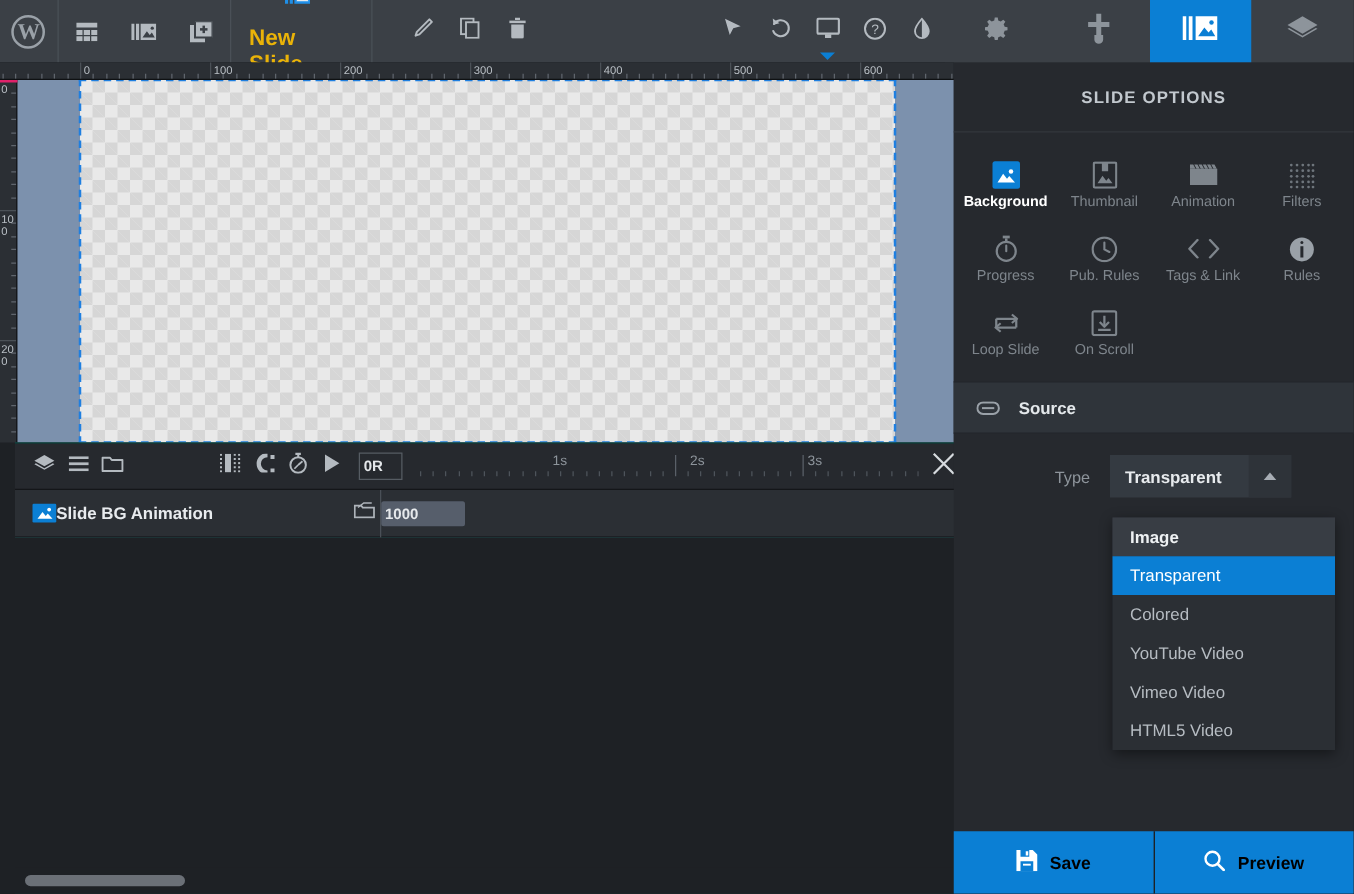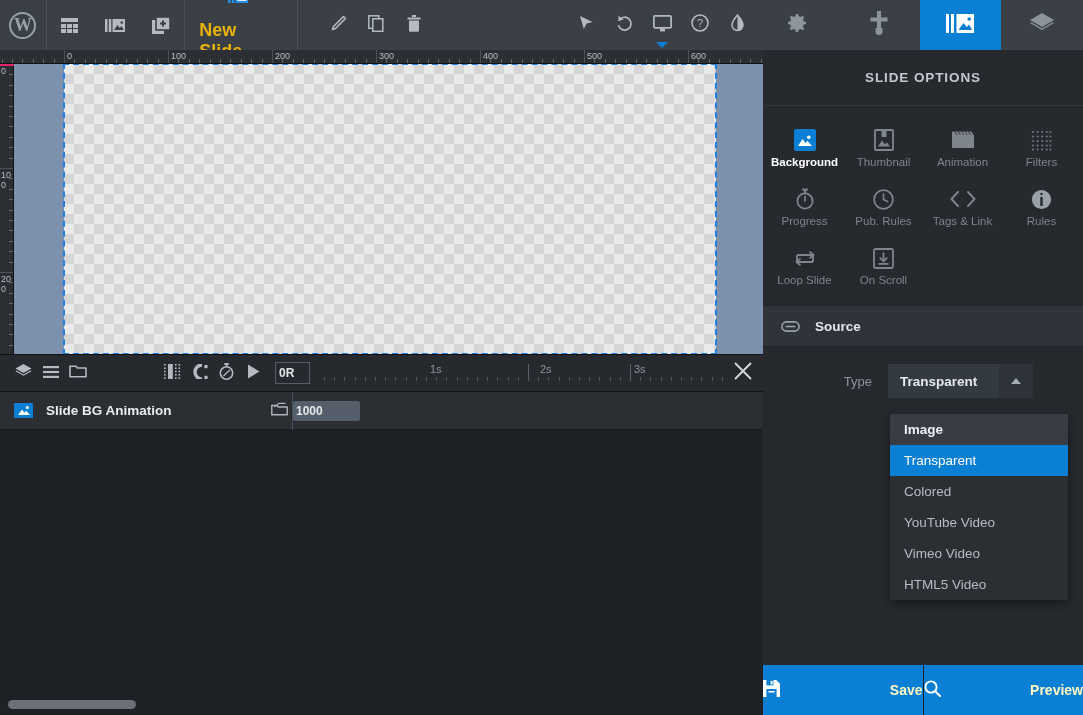--- a/index.html
+++ b/index.html
@@ -95,21 +95,21 @@
       linear-gradient(45deg, #d6d6d6 25%, transparent 25%, transparent 75%, #d6d6d6 75%),
       linear-gradient(45deg, #d6d6d6 25%, transparent 25%, transparent 75%, #d6d6d6 75%);
     background-size: 20px 20px;
     background-position: 0 0, 10px 10px;
     outline: 2px dashed #1f7fe0;
     outline-offset: -1px;
   }
 
   
   .timeline {
-    position: absolute; left: 0; top: 304px; width: 763px; height: 361px;
+    position: absolute; left: 12px; top: 304px; width: 763px; height: 361px;
     background: #14b8a6; border-top: 1px solid #0f1113;
   }
   .tl-toolbar {
     position: absolute; left: 0; top: 0; width: 763px; height: 37px;
     background: #26292e; border-bottom: 1px solid #141619;
     display: flex; align-items: center;
   }
   .tl-ic {
     width: 27px; height: 37px; display: flex; align-items: center;
     justify-content: center; color: #b4babf; cursor: pointer;
@@ -136,21 +136,21 @@
   .tl-row {
     position: absolute; left: 0; top: 37px; width: 763px; height: 38px;
     background: #2b2f34; border-bottom: 1px solid #1a1d21;
     display: flex; align-items: center;
   }
   .tl-layer-icon {
     margin-left: 14px; width: 19px; height: 15px; background: #0b7fd4;
     border-radius: 1px; display: flex; align-items: center; justify-content: center;
   }
   .tl-layer-name {
-    margin-left: 13px; color: #e8ebee; font-size: 13.5px; font-weight: bold;
+    color: #e8ebee; font-size: 13.5px; font-weight: bold;
   }
   .tl-folder-icon { position: absolute; left: 271px; color: #aeb4ba; }
   .tl-bar {
     position: absolute; left: 293px; top: 9px; height: 20px; width: 67px;
     background: #565e6b; border-radius: 2px; color: #e6e9ec;
     font-size: 12px; font-weight: bold; display: flex; align-items: center;
     padding-left: 3px; overflow: hidden;
   }
   .tl-divider-v {
     position: absolute; left: 292px; top: 0px; width: 1px; height: 75px; background: #4a5057;
@@ -230,22 +230,22 @@
     height: 31px; display: flex; align-items: center; padding-left: 14px;
     font-size: 13.5px; color: #b6bcc2; cursor: pointer;
   }
   .dd-item.hover { background: #383d44; color: #eef1f3; font-weight: bold; }
   .dd-item.sel { background: #0b7fd4; color: #ffffff; }
 
   .rp-bottom {
     position: absolute; left: 0; bottom: 0; width: 320px; height: 50px; display: flex;
   }
   .rp-btn {
-    flex: 1; background: #0b7fd4; color: #fef9c3; display: flex;
-    align-items: center; justify-content: space-between; gap: 10px;
+    flex: 1; background: #0b7fd4; color: #000000; display: flex;
+    align-items: center; justify-content: center; gap: 10px;
     font-size: 14px; font-weight: bold; cursor: pointer;
   }
   .rp-btn + .rp-btn { border-left: 1px solid #1e2125; }
 </style>
 </head>
 <body>
 
 <div class="app">
 
   <div class="topbar">

